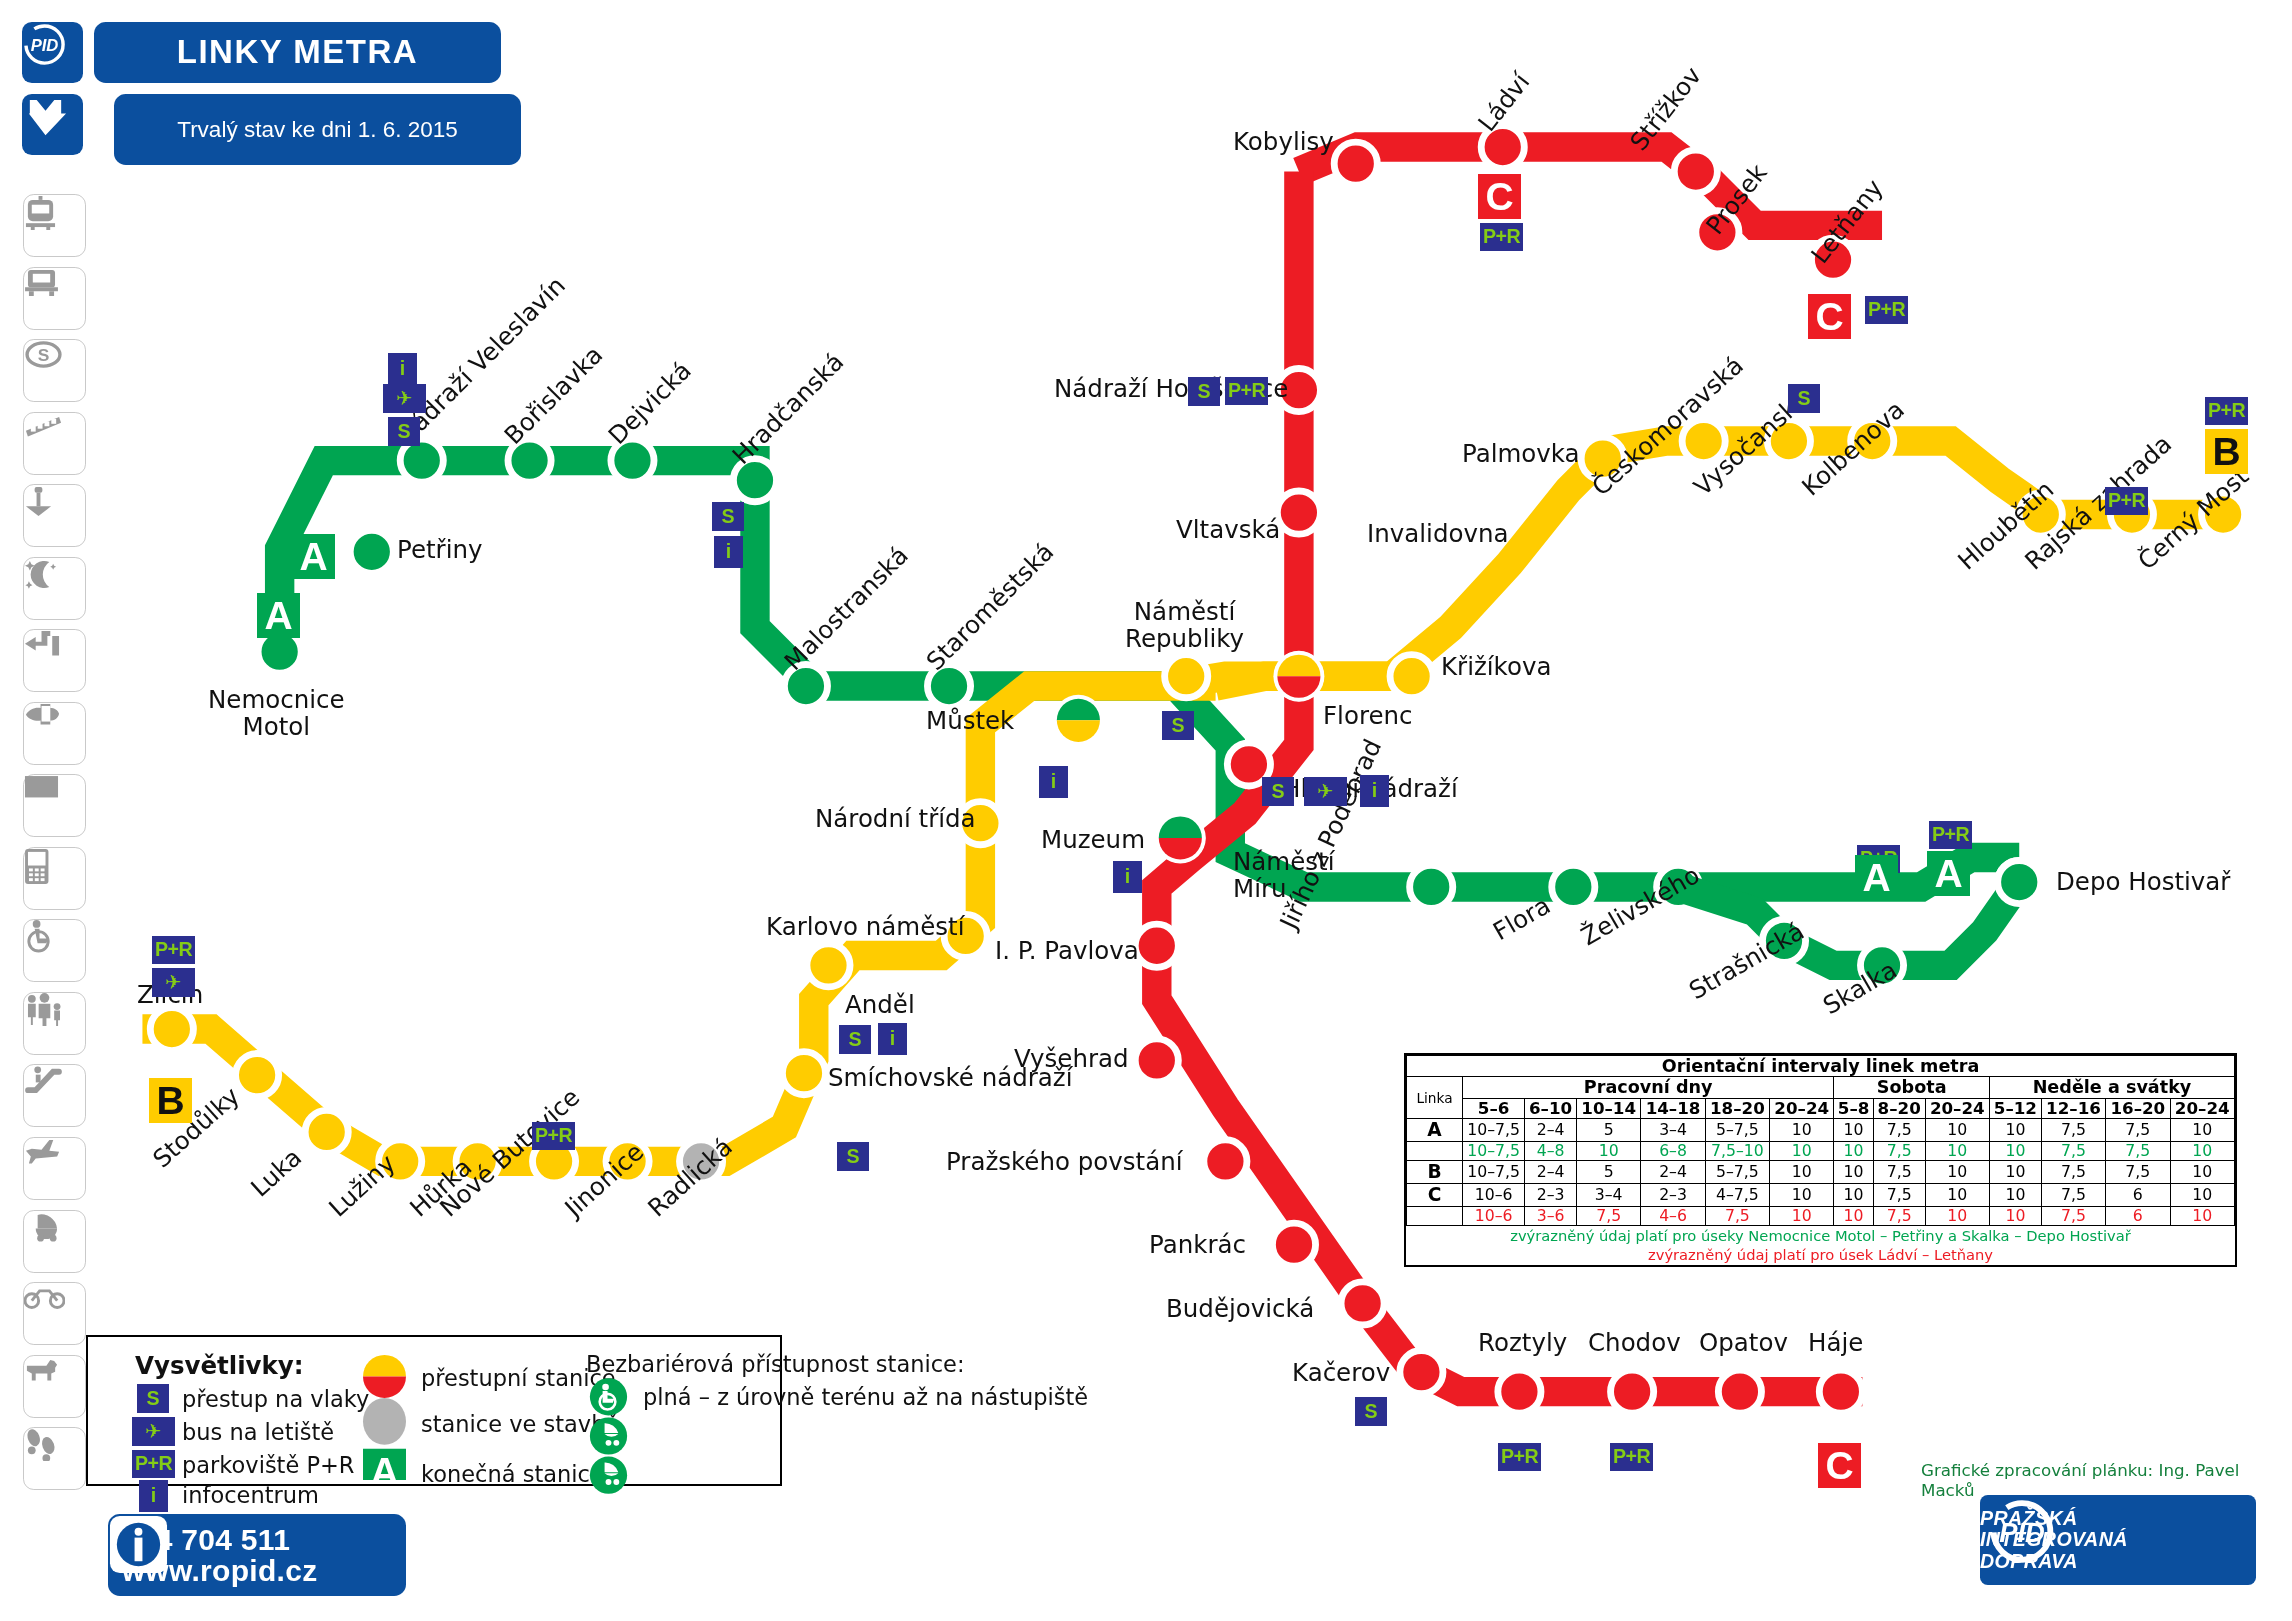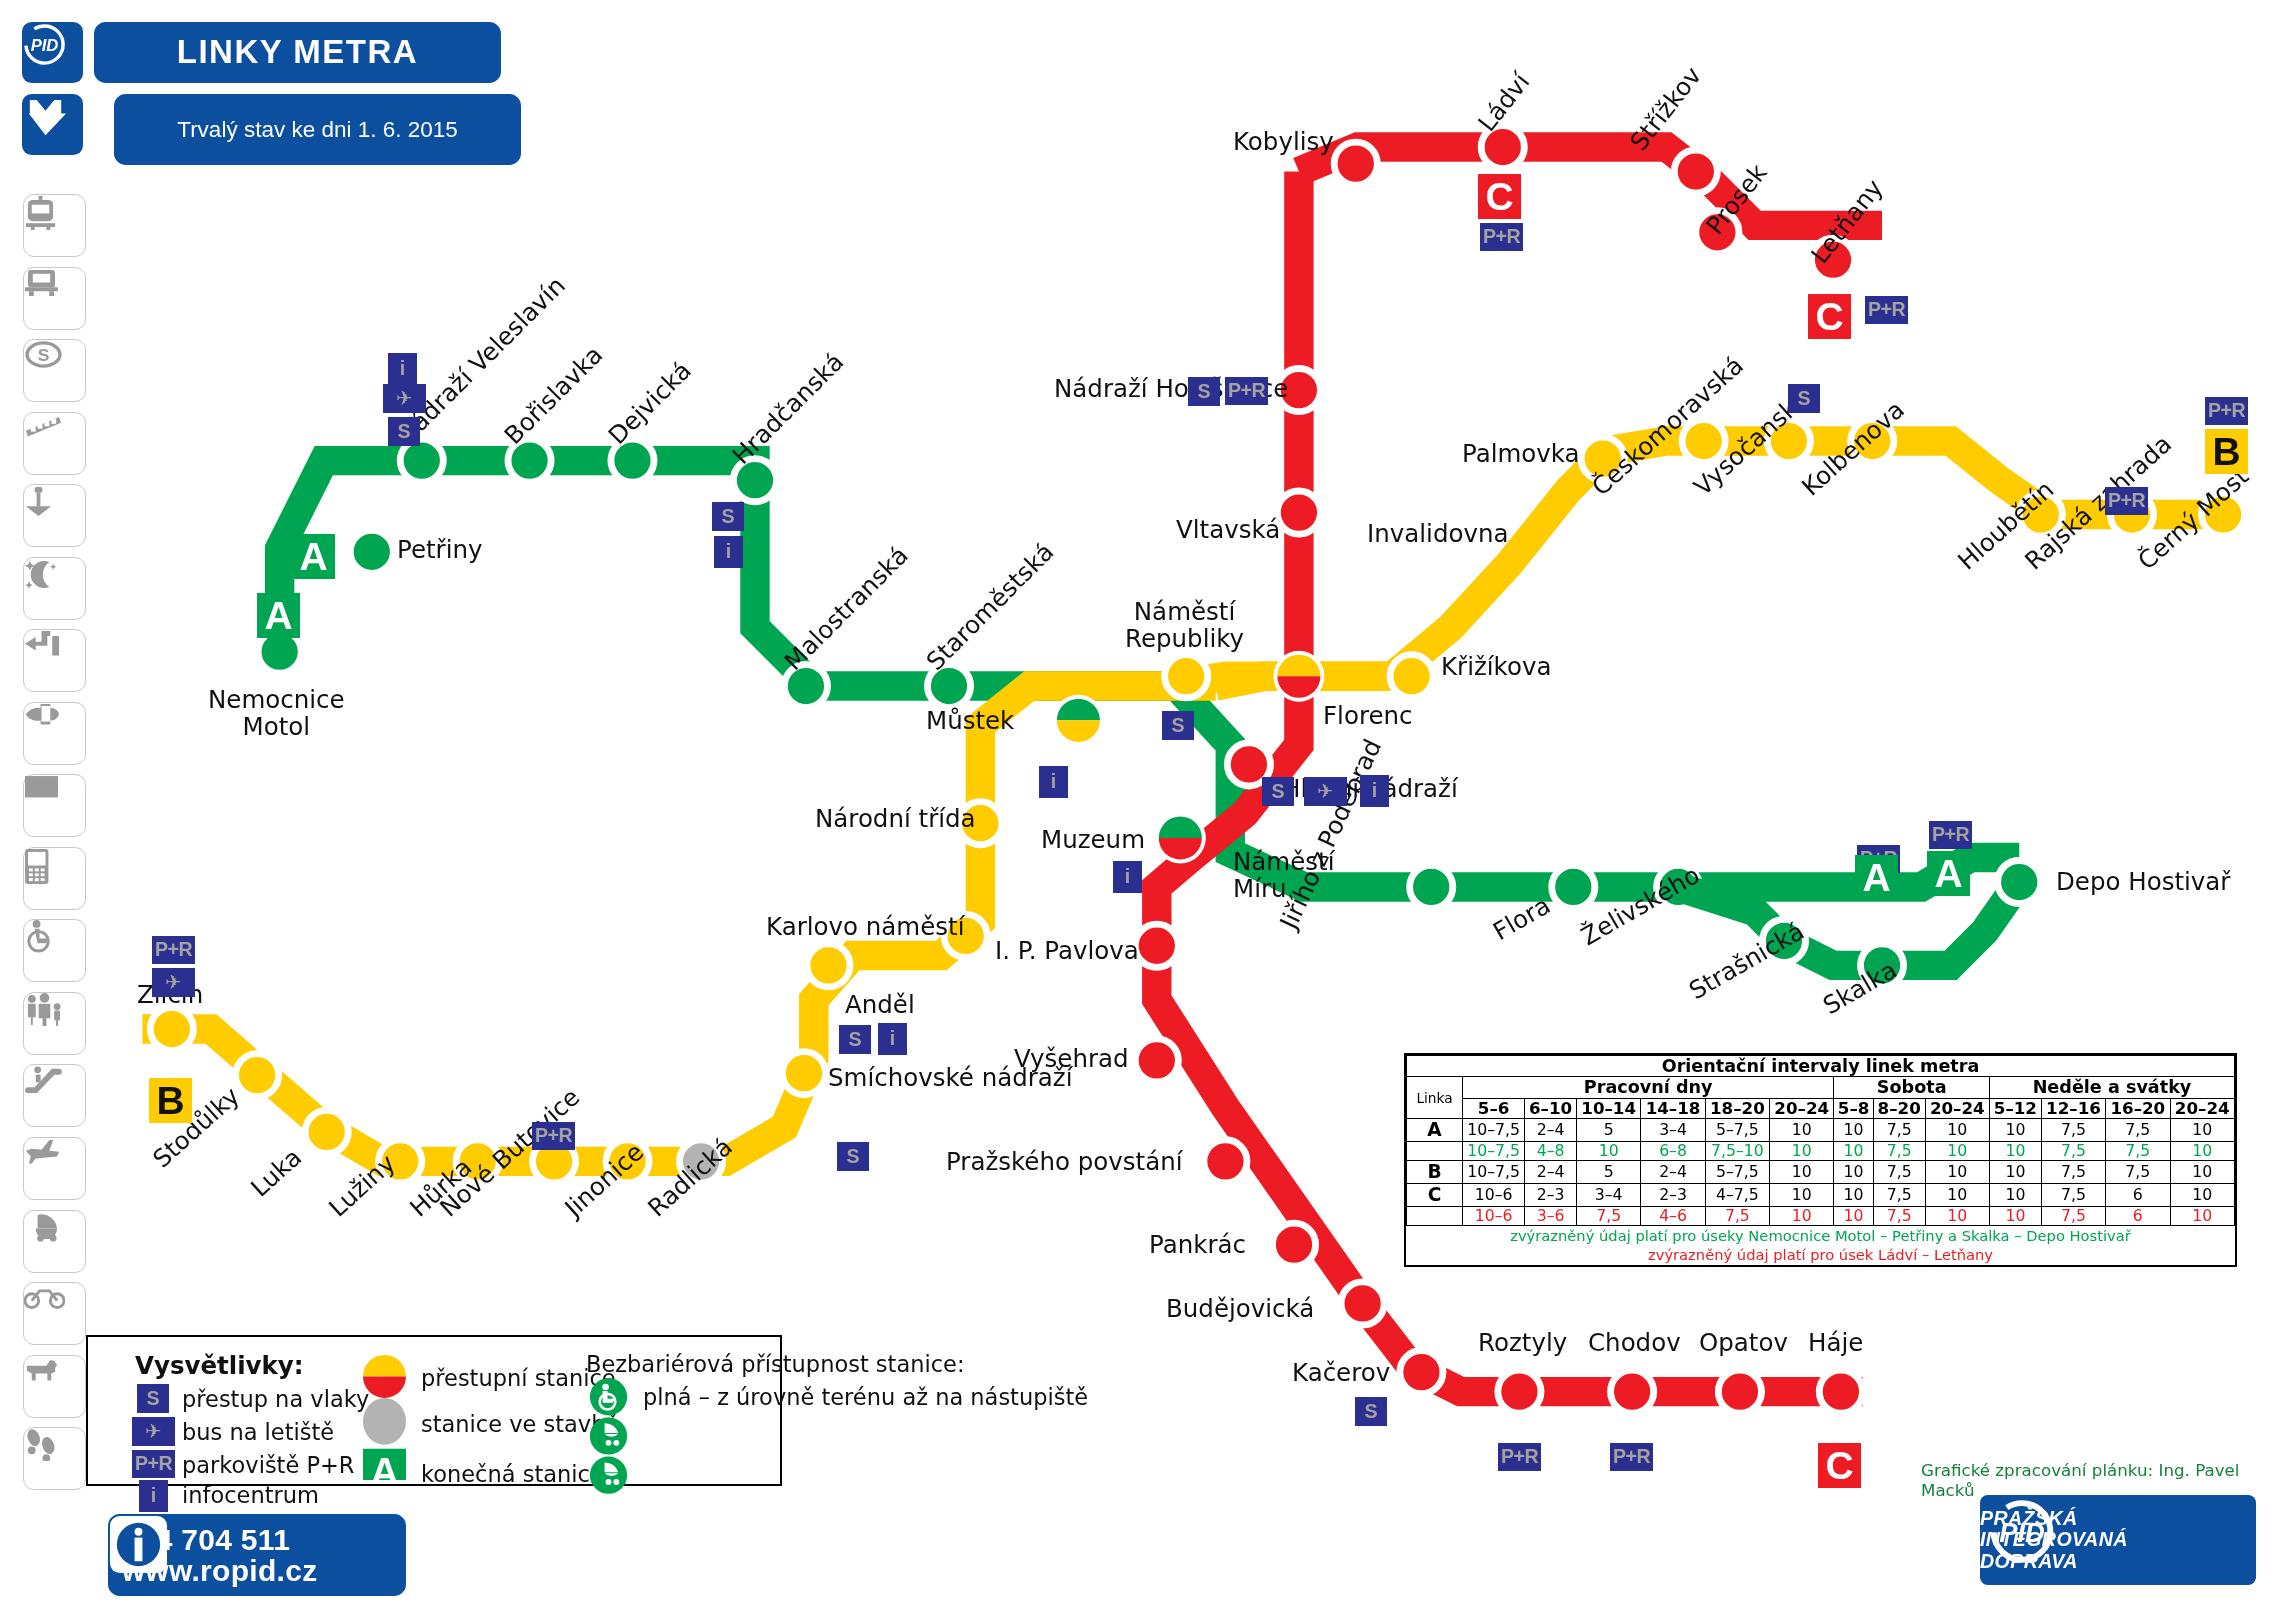--- a/index.html
+++ b/index.html
@@ -10,21 +10,21 @@
   .hdr-chip{position:absolute;background:#0b4f9e;border-radius:11.8px;color:#fff;
     display:flex;align-items:center;justify-content:center;font-weight:bold;}
   .hdr-icon{position:absolute;background:#0b4f9e;border-radius:9.8px;
     display:flex;align-items:center;justify-content:center;color:#fff;}
   .side-icon{position:absolute;width:61px;height:61px;border:1.5px solid #c9c9c9;
     border-radius:10.8px;background:#fff;display:flex;align-items:center;justify-content:center;
     color:#9a9a9a;}
   .lbl{position:absolute;white-space:nowrap;color:#111;
        font-family:"DejaVu Sans","Liberation Sans",sans-serif;}
   .sq{position:absolute;display:flex;align-items:center;justify-content:center;
-      font-weight:bold;color:#a3a3a3;font-size:19.6px;line-height:1;}
+      font-weight:bold;color:#84cc16;font-size:19.6px;line-height:1;}
   .sq.pr{background:#2b2f8f;width:43px;height:28px;font-size:19.6px;letter-spacing:-0.5px;}
   .sq.s{background:#2b2f8f;width:32px;height:29px;}
   .sq.air{background:#2b2f8f;width:43px;height:29px;}
   .sq.info{background:#2b2f8f;width:29px;height:32px;}
   .term{position:absolute;display:flex;align-items:center;justify-content:center;
     font-weight:bold;font-size:39px;width:43px;height:45px;line-height:1;}
   .term.a{background:#00a551;color:#fff;}
   .term.b{background:#ffcc00;color:#111;}
   .term.c{background:#ed1c24;color:#fff;}
   table{border-collapse:collapse;}

